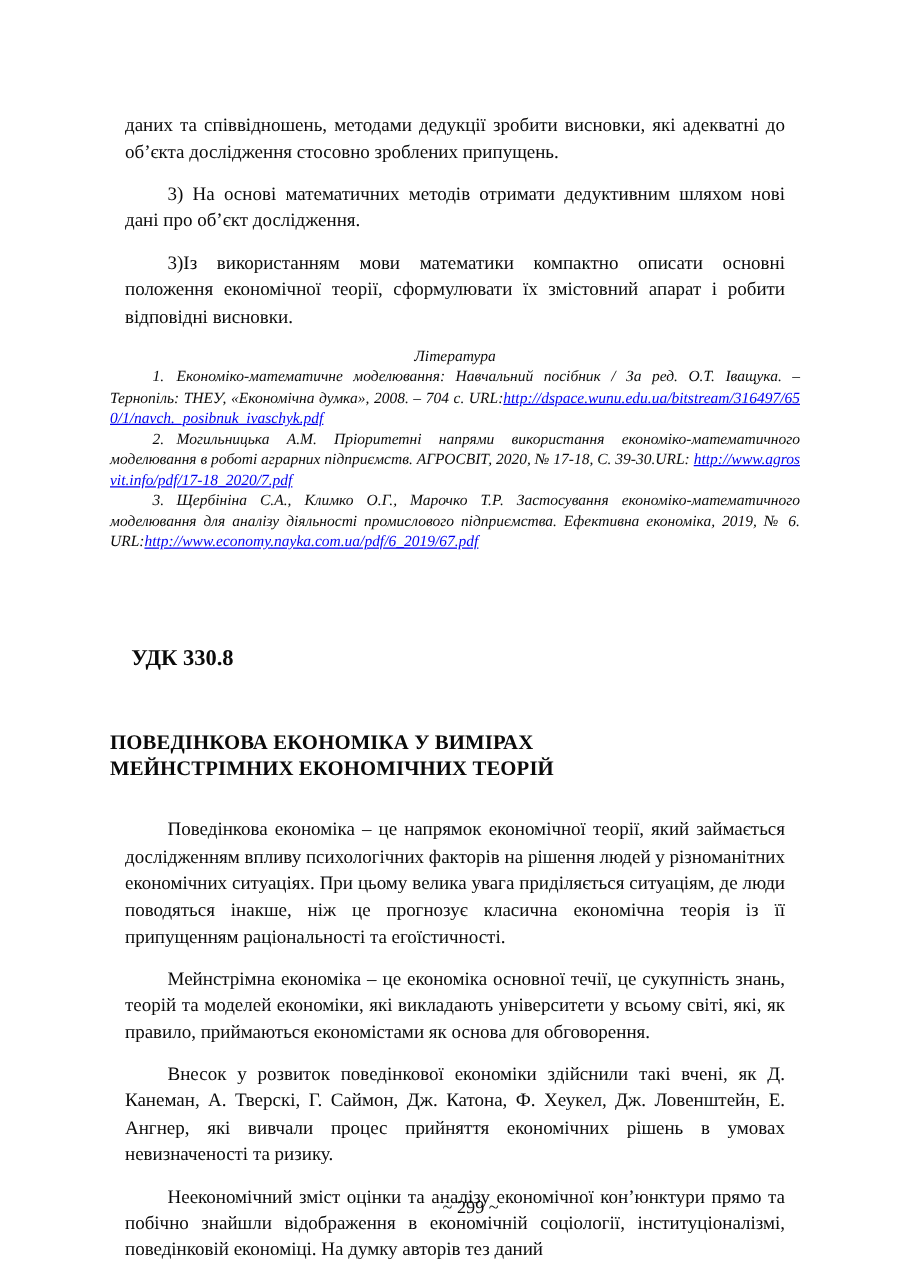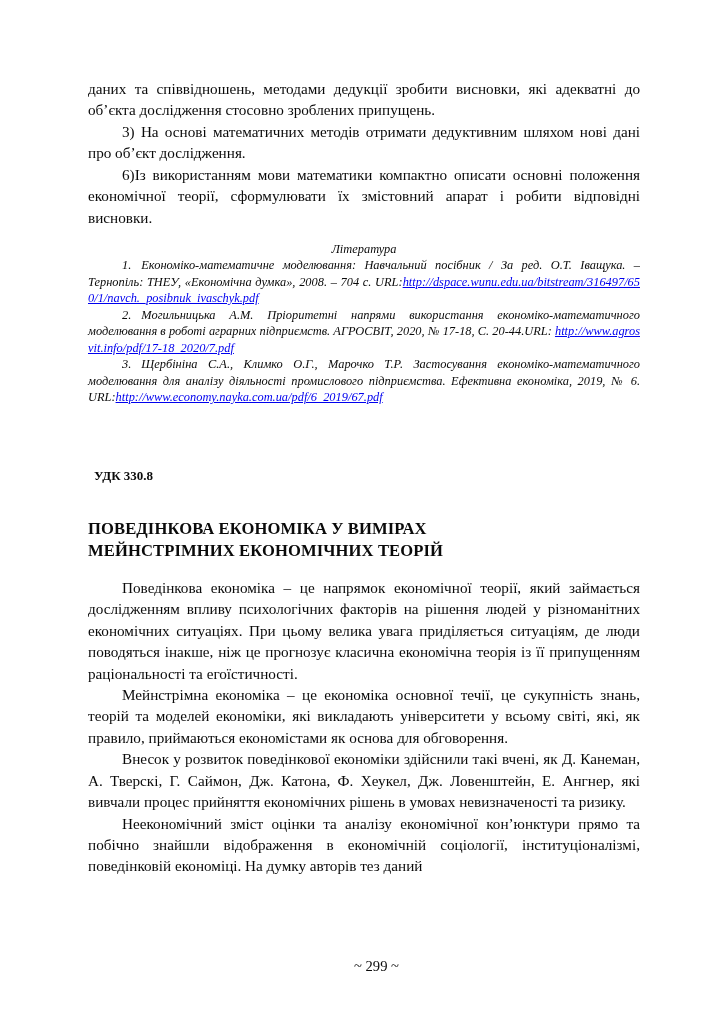--- a/index.html
+++ b/index.html
@@ -24,21 +24,21 @@
   }
   .content {
     position: absolute;
     left: 88px;
     top: 78px;
     width: 552px;
   }
 
   
   .para {
-    margin: 0;
+    margin: 12px;
     font-size: 15.2px;
     line-height: 1.41;
     text-align: justify;
     text-justify: inter-word;
     text-indent: 34px;
     hyphens: none;
   }
 
   
   .para.continuation { text-indent: 0; }
@@ -68,22 +68,22 @@
   }
   .ref-item .num { margin-right: 10px; }
   .ref-url {
     text-decoration: underline;
     font-style: italic;
     word-break: break-all;
   }
 
   
   .udk {
-    margin: 6px;
-    font-size: 13px;
+    margin: 17px;
+    font-size: 18px;
     font-weight: bold;
     line-height: 1.3;
     text-align: left;
   }
   .authors {
     margin: 0;
     text-align: right;
     font-size: 13.6px;
     font-style: italic;
     line-height: 1.42;
@@ -118,32 +118,32 @@
 </style>
 </head>
 <body>
 
 <div class="page">
   <div class="content">
 
     <div>
       <p class="para continuation">даних та співвідношень, методами дедукції зробити висновки, які адекватні до об’єкта дослідження стосовно зроблених припущень.</p>
       <p class="para">3) На основі математичних методів отримати дедуктивним шляхом нові дані про об’єкт дослідження.</p>
-      <p class="para">6)Із використанням мови математики компактно описати основні положення економічної теорії, сформулювати їх змістовний апарат і робити відповідні висновки.</p>
+      <p class="para">3)Із використанням мови математики компактно описати основні положення економічної теорії, сформулювати їх змістовний апарат і робити відповідні висновки.</p>
     </div>
 
     <div>
       <p class="ref-heading">Література</p>
 
       <ul class="ref-list">
         <li class="ref-item">
           <span class="num">1.</span><span>Економіко-математичне моделювання: Навчальний посібник / За ред. О.Т. Іващука. – Тернопіль: ТНЕУ, «Економічна думка», 2008. – 704 с. URL:</span><a class="ref-url" href="#">http://dspace.wunu.edu.ua/bitstream/316497/650/1/navch._posibnuk_ivaschyk.pdf</a>
         </li>
         <li class="ref-item">
-          <span class="num">2.</span><span>Могильницька А.М. Пріоритетні напрями використання економіко-математичного моделювання в роботі аграрних підприємств. АГРОСВІТ, 2020, № 17-18, С.  20-44.URL: </span><a class="ref-url" href="#">http://www.agrosvit.info/pdf/17-18_2020/7.pdf</a>
+          <span class="num">2.</span><span>Могильницька А.М. Пріоритетні напрями використання економіко-математичного моделювання в роботі аграрних підприємств. АГРОСВІТ, 2020, № 17-18, С.  39-30.URL: </span><a class="ref-url" href="#">http://www.agrosvit.info/pdf/17-18_2020/7.pdf</a>
         </li>
         <li class="ref-item">
           <span class="num">3.</span><span>Щербініна С.А., Климко О.Г., Марочко Т.Р. Застосування економіко-математичного моделювання для аналізу діяльності промислового підприємства. Ефективна економіка, 2019, № 6. URL:</span><a class="ref-url" href="#">http://www.economy.nayka.com.ua/pdf/6_2019/67.pdf</a>
         </li>
       </ul>
     </div>
 
     <div class="gap-after-refs"></div>
 
     <div>

